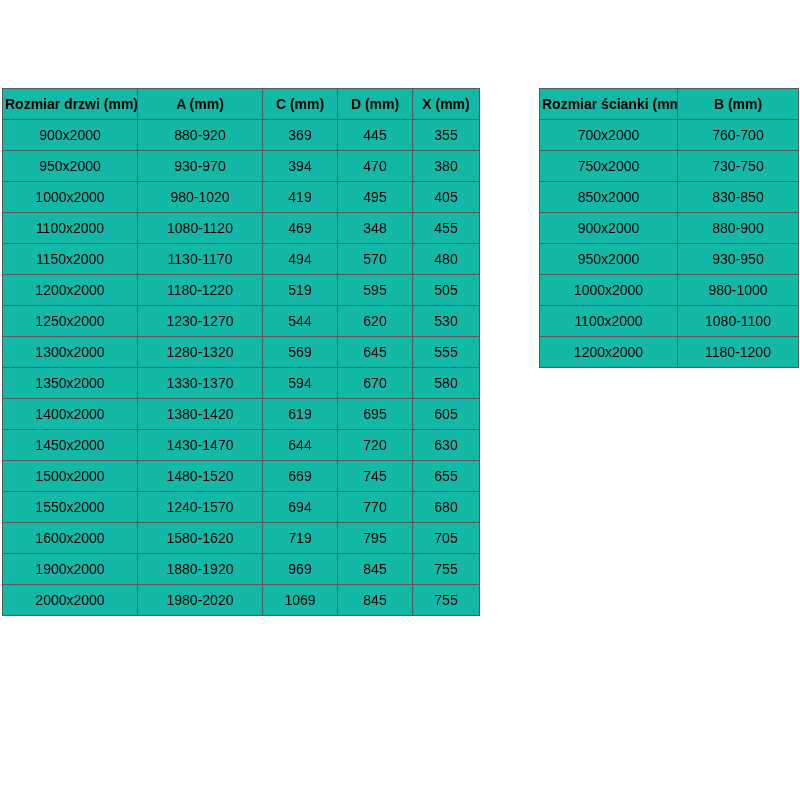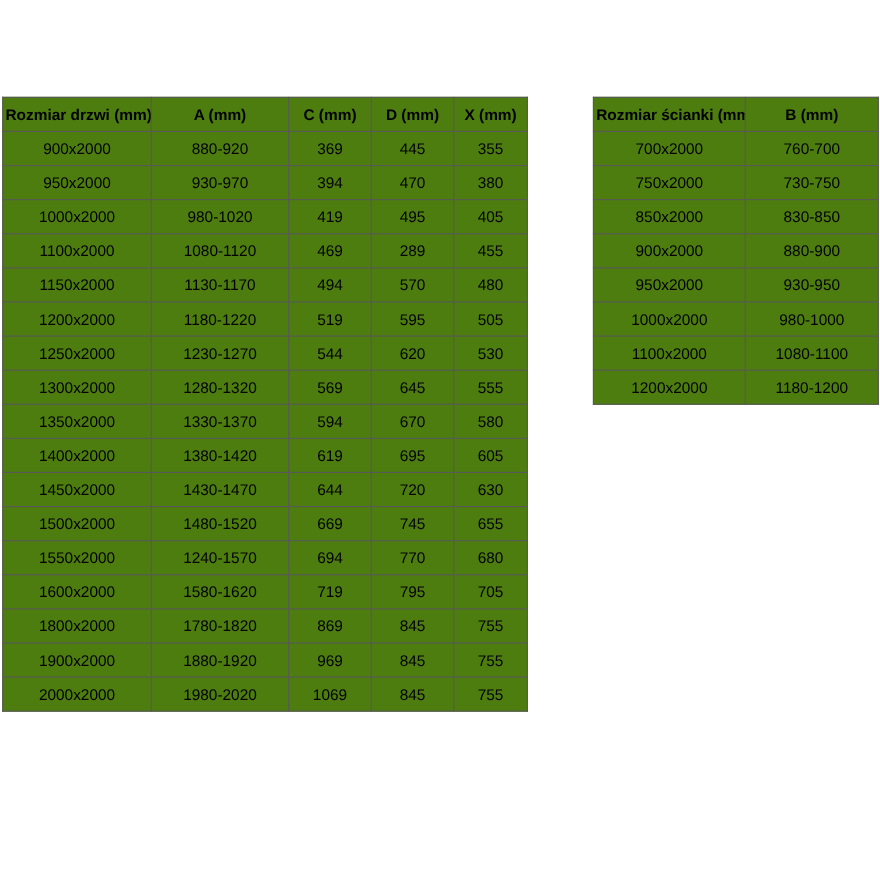--- a/index.html
+++ b/index.html
@@ -11,21 +11,21 @@
     position: relative;
     width: 800px;
     height: 800px;
     font-family: "Liberation Sans", sans-serif;
     color: #000000;
   }
   table {
     position: absolute;
     border-collapse: collapse;
     table-layout: fixed;
-    background: #4d7c0f;
+    background: #14b8a6;
   }
   th, td {
     border: 1px solid #595959;
     text-align: center;
     vertical-align: middle;
     height: 30px;
     font-size: 14px;
     padding: 0 2px;
     overflow: hidden;
     white-space: nowrap;
@@ -83,21 +83,21 @@
         <td>1000x2000</td>
         <td>980-1020</td>
         <td>419</td>
         <td>495</td>
         <td>405</td>
       </tr>
       <tr>
         <td>1100x2000</td>
         <td>1080-1120</td>
         <td>469</td>
-        <td>289</td>
+        <td>348</td>
         <td>455</td>
       </tr>
       <tr>
         <td>1150x2000</td>
         <td>1130-1170</td>
         <td>494</td>
         <td>570</td>
         <td>480</td>
       </tr>
       <tr>
@@ -155,27 +155,20 @@
         <td>694</td>
         <td>770</td>
         <td>680</td>
       </tr>
       <tr>
         <td>1600x2000</td>
         <td>1580-1620</td>
         <td>719</td>
         <td>795</td>
         <td>705</td>
-      </tr>
-      <tr>
-        <td>1800x2000</td>
-        <td>1780-1820</td>
-        <td>869</td>
-        <td>845</td>
-        <td>755</td>
       </tr>
       <tr>
         <td>1900x2000</td>
         <td>1880-1920</td>
         <td>969</td>
         <td>845</td>
         <td>755</td>
       </tr>
       <tr>
         <td>2000x2000</td>

